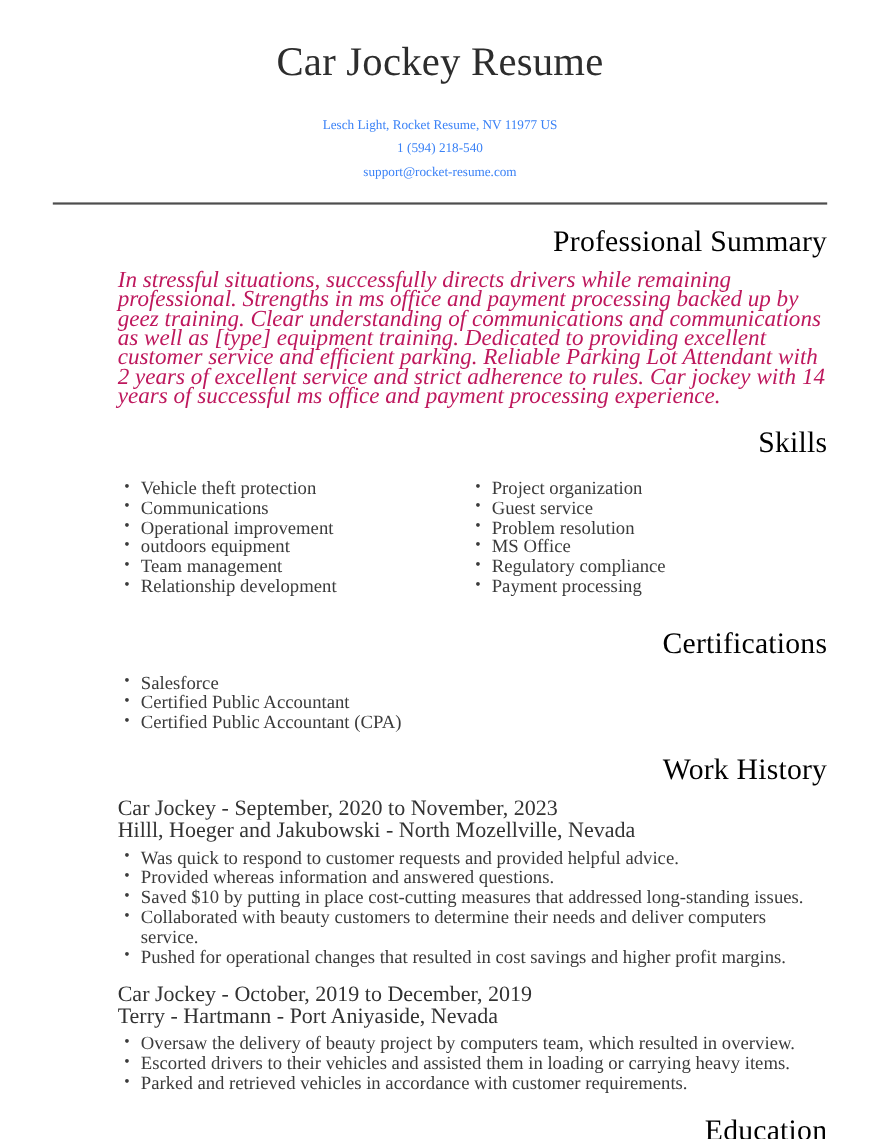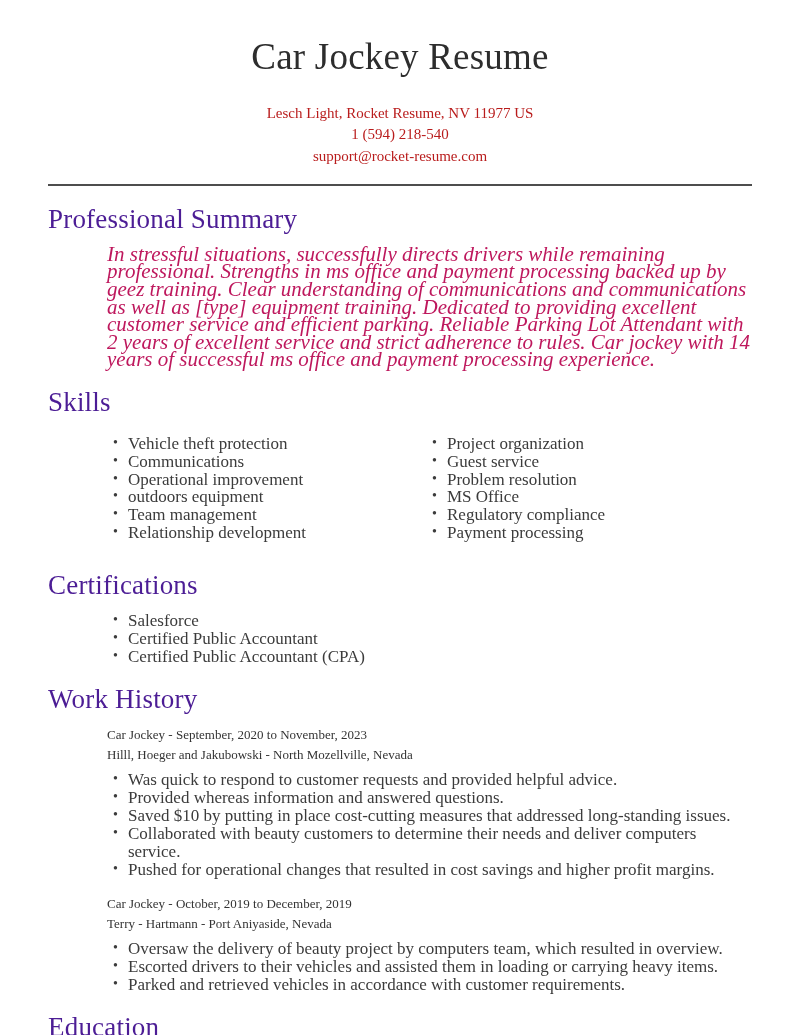--- a/index.html
+++ b/index.html
@@ -23,38 +23,39 @@
   .resume-header { text-align: center; }
   .resume-title {
     font-size: 37px;
     font-weight: 400;
     color: #2d2d2d;
     margin: 10px 0 24px 0;
     line-height: 1.15;
     letter-spacing: 0.2px;
   }
   .contact-line {
-    font-size: 15px;
+    font-size: 12px;
     line-height: 21.5px;
-    color: #b91c1c;
+    color: #3b82f6;
   }
   .header-divider {
     border: none;
     border-top: 2px solid #4d4d4d;
     margin: 17px 0 0 0;
   }
 
   
   .section-heading {
     font-size: 27px;
     font-weight: 400;
-    color: #4c1d95;
+    color: #000000;
     margin: 17px 0 9px 0;
     line-height: 1.25;
     letter-spacing: 0.2px;
+    text-align: right;
   }
 
   .summary-paragraph {
     font-size: 21px;
     line-height: 17.6px;
     margin: 2px 0 4px 59px;
     max-width: 646px;
     color: #be185d;
     font-style: italic;
   }
@@ -84,21 +85,21 @@
   
   .skills-columns { display: flex; }
   .skills-col { width: 50%; }
   .skills-col.right ul.bullet-list { padding-left: 32px; }
 
   
   .job { margin-top: 4px; }
   .job + .job { margin-top: 15px; }
   .job-header { margin-left: 59px; }
   .job-title-line, .job-company-line, .edu-line {
-    font-size: 13px;
+    font-size: 20px;
     line-height: 20px;
     font-weight: 500;
     color: #333333;
   }
 
   .education-block { margin-left: 59px; margin-top: 4px; }
 </style>
 </head>
 <body>
 

